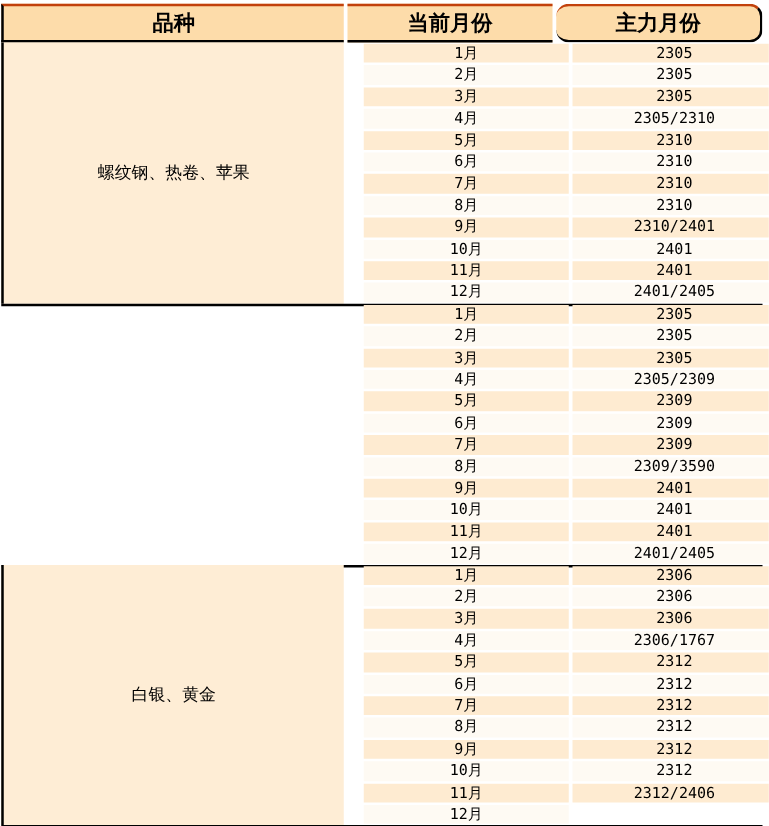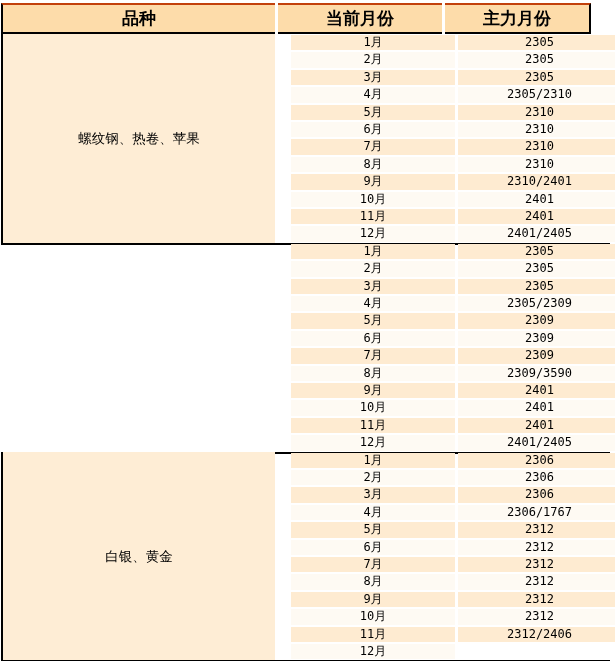--- a/index.html
+++ b/index.html
@@ -4,21 +4,21 @@
 <style>
   html, body { margin: 0; padding: 0; background: #ffffff; }
   body { width: 615px; height: 661px; position: relative; overflow: hidden;
          font-family: "DejaVu Sans", "Liberation Sans", sans-serif; color: #000; }
   .table { position: absolute; left: 1px; top: 3px; width: 609px; }
   .hdr { position: absolute; top: 0; height: 31px; background: #fddcaa;
          border-top: 2px solid #c2410c; border-bottom: 2px solid #000; box-sizing: border-box;
          font-weight: bold; font-size: 17px; display: flex; align-items: center; justify-content: center; }
   .h1 { left: 0; width: 274px; border-left: 2px solid #000; }
   .h2 { left: 277px; width: 164px; }
-  .h3 { left: 444px; width: 146px; border-right: 2px solid #000; }
+  .h3 { left: 444px; width: 165px; border-right: 2px solid #000; border-radius: 10px; }
   .group { position: absolute; left: 0; width: 609px; }
   .gname { position: absolute; left: 0; width: 274px; background: #feedd5;
            border-left: 2px solid #000; box-sizing: border-box;
            display: flex; align-items: center; justify-content: center; text-align: center;
            font-size: 13.5px; line-height: 18px; padding: 16px 4px; }
   .grow { position: absolute; left: 290px; width: 332px; height: 17.4px; }
   .cell { position: absolute; top: 0; height: 15.4px; font-size: 12px; line-height: 15px;
           text-align: center; font-family: "DejaVu Sans Mono", "Liberation Mono", monospace; }
   .c1 { left: 0; width: 164px; }
   .c2 { left: 167px; width: 165px; border-right: 2px solid #000; box-sizing: border-box; }

